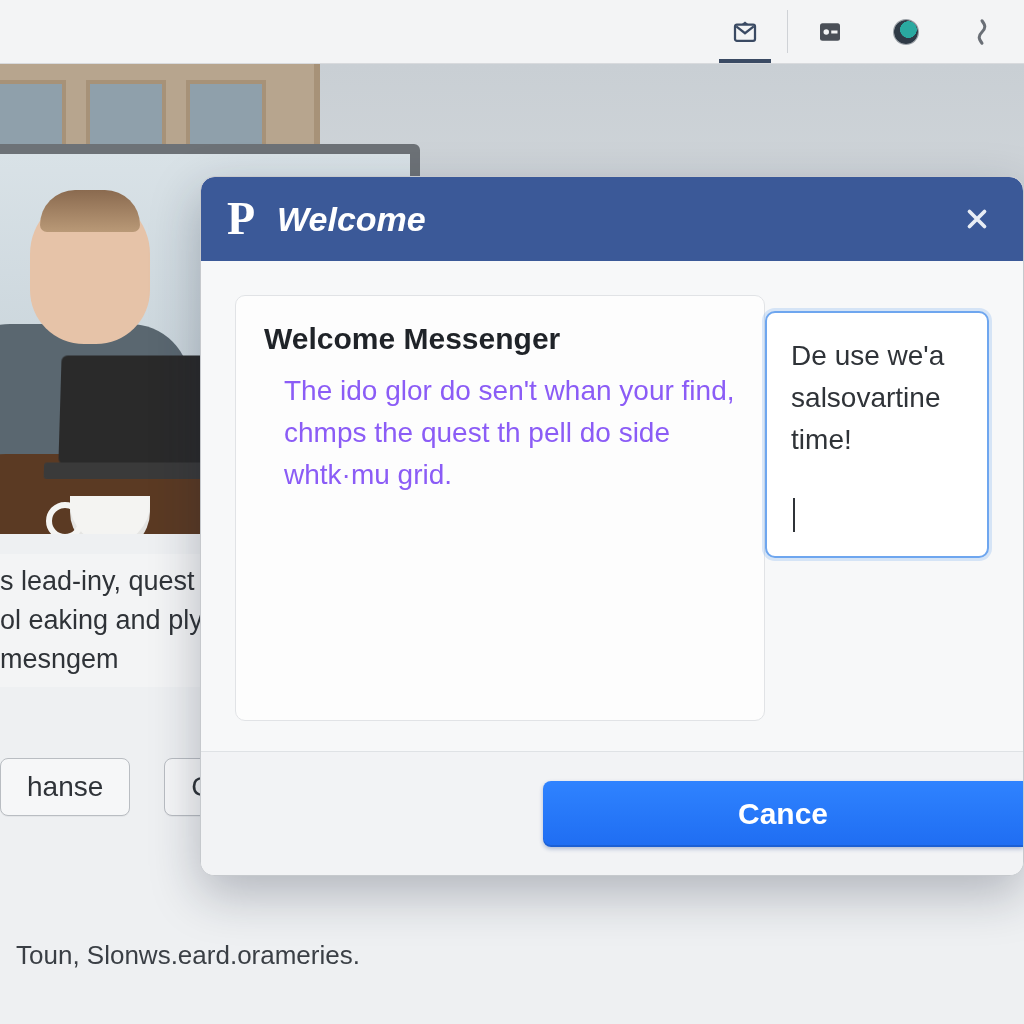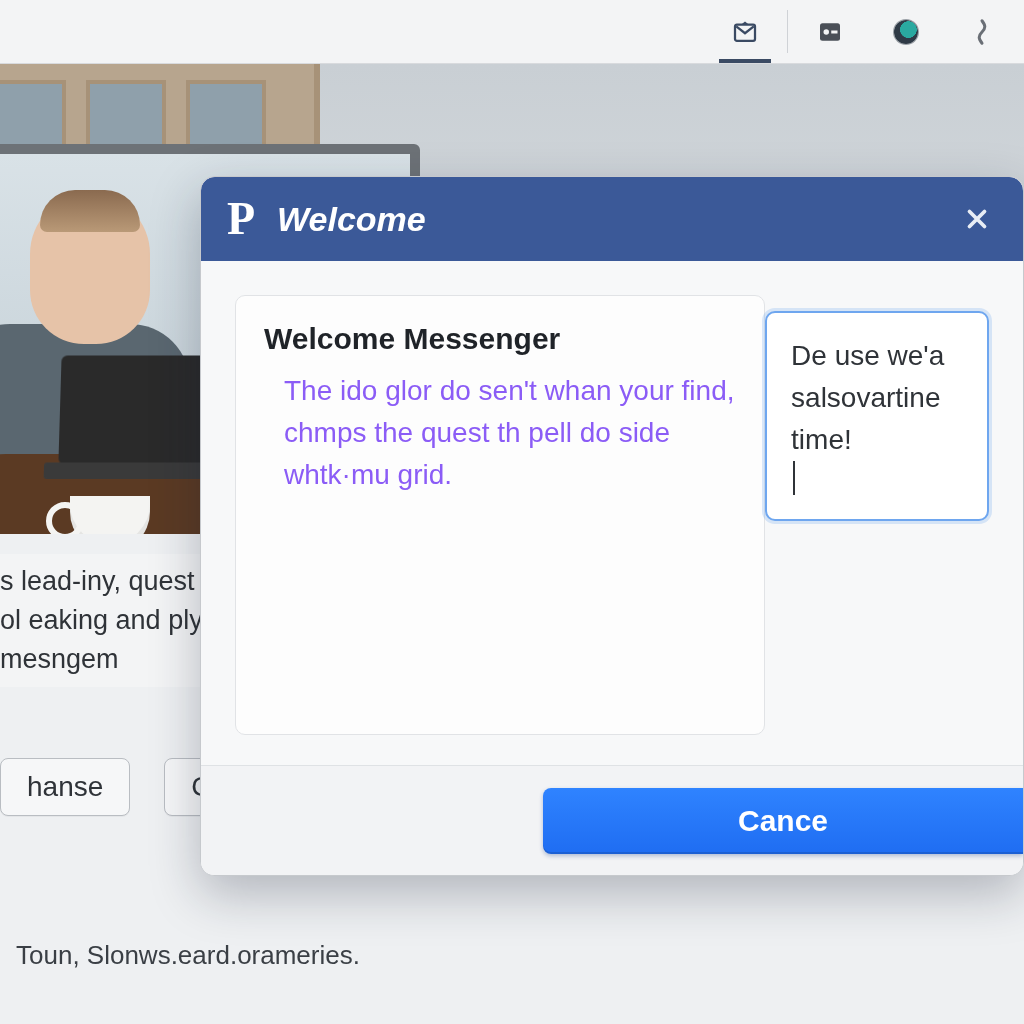--- a/index.html
+++ b/index.html
@@ -107,31 +107,31 @@
     background:#fdfdfd; border:1px solid #e1e3e6; border-radius:10px;
     padding: 26px 28px 30px 28px; margin-bottom: 6px;
   }
   .card-title { font-size:30px; font-weight:700; color:#1f2328; margin-bottom:14px; }
   .card-text  { font-size:28px; color:#8b5cf6; line-height:1.5;margin-left:20px; }
 
   .textarea-wrap {
     margin-top: 16px;
     background:#ffffff; border:2px solid #6ea6ef; border-radius:10px;
     box-shadow: 0 0 0 3px rgba(110,166,239,.25);
-    padding: 22px 24px; height: 210px; position:relative;
+    padding: 22px 24px; height: 247px; position:relative;
     font-size:28px; color:#2f3338; line-height:1.5;
   }
   .textarea-wrap .caret {
     position:absolute; left:26px; bottom:24px; width:2px; height:34px; background:#2f3338;
     animation: blink 1.1s steps(1) infinite;
   }
   @keyframes blink { 50% { opacity:0; } }
 
   .dialog-footer {
-    height: 110px; border-top:1px solid #dfe2e5; background:#f2f3f5;
+    height: 124px; border-top:1px solid #dfe2e5; background:#f2f3f5;
     display:flex; align-items:center; justify-content:flex-end; padding:0 0 0 40px;
   }
   .primary-btn {
     height:66px; min-width:480px; padding:0 40px;
     background:linear-gradient(180deg,#2f83ff,#1f6df2);
     color:#fff; font-size:30px; font-weight:700;
     border:none; border-radius:8px 0 0 8px;
     box-shadow: inset 0 -2px 0 rgba(0,0,0,.12), 0 2px 4px rgba(20,60,140,.3);
   }
 </style>

